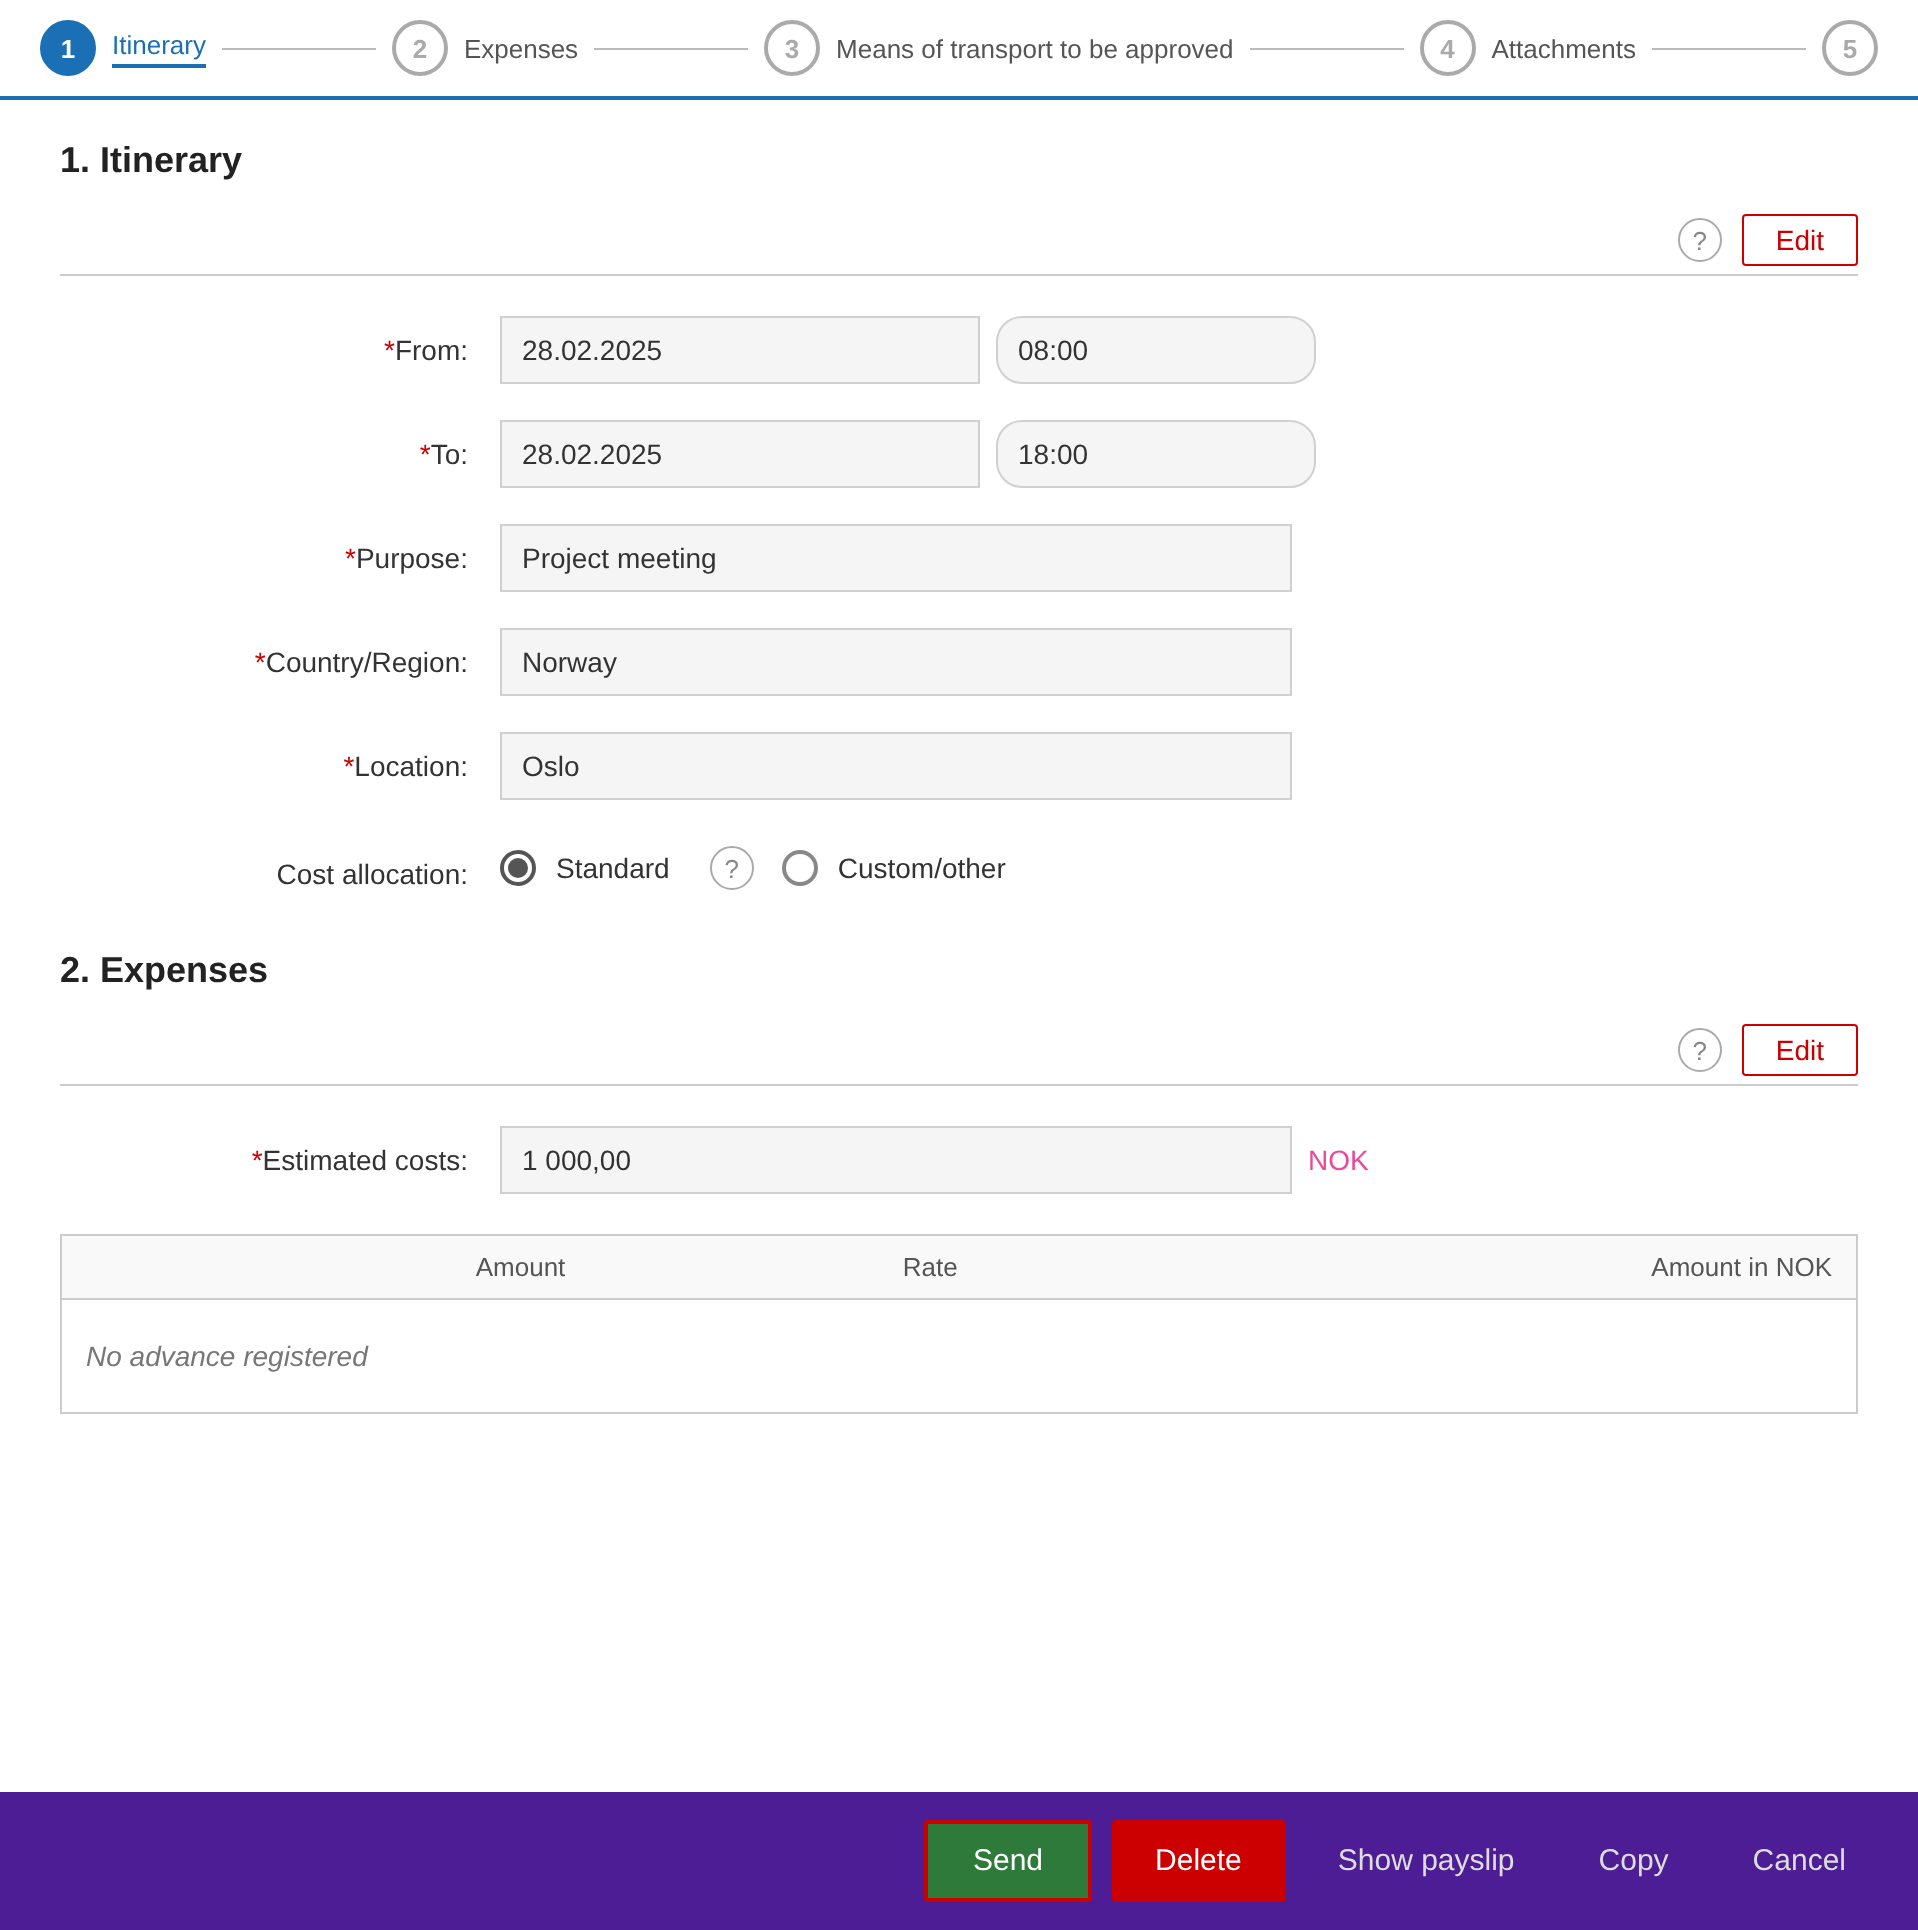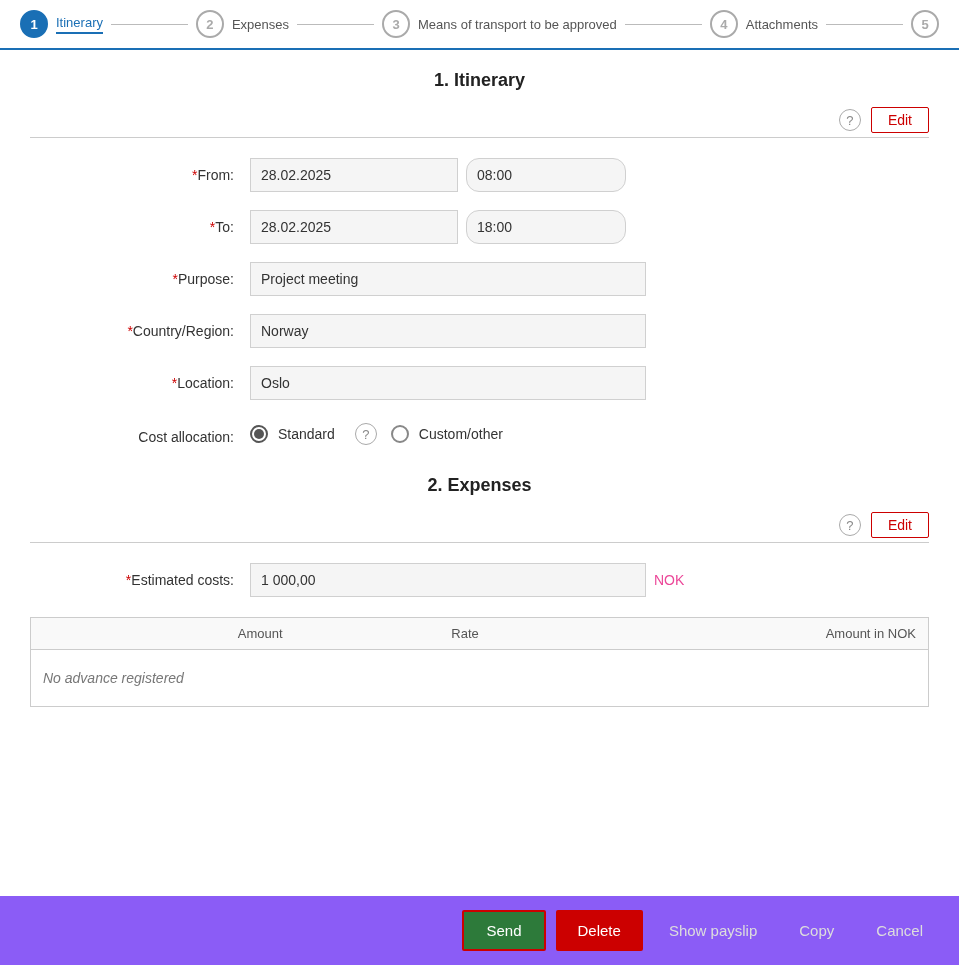--- a/index.html
+++ b/index.html
@@ -55,21 +55,20 @@
     .main-content {
       padding: 20px 30px;
       padding-bottom: 80px;
     }
 
     .section-title {
       font-size: 18px;
       font-weight: bold;
       margin-bottom: 16px;
       color: #222;
-      text-align: center;
     }
 
     
     .section-toolbar {
       display: flex;
       justify-content: flex-end;
       align-items: center;
       gap: 10px;
       margin-bottom: 4px;
     }
@@ -112,21 +111,21 @@
     .form-label .required { color: #c00; }
     .form-input {
       background: #f5f5f5;
       border: 1px solid #d0d0d0;
       padding: 8px 10px;
       font-size: 14px;
       color: #333;
       min-width: 160px;
     }
     .form-input.wide { width: 396px; }
-    .form-input.medium { width: 208px; }
+    .form-input.medium { width: 240px; }
     .form-input.small { width: 120px; border-radius: 13px; }
     .form-input-gap { margin-left: 8px; }
 
     
     .radio-group {
       display: flex;
       flex-direction: row;
       gap: 14px;
     }
     .radio-row {
@@ -177,21 +176,21 @@
       color: #777;
       font-size: 14px;
     }
 
     
     .bottom-bar {
       position: fixed;
       bottom: 0;
       left: 0;
       width: 959px;
-      background: #8b5cf6;
+      background: #4c1d95;
       display: flex;
       justify-content: flex-end;
       align-items: center;
       padding: 14px 20px;
       gap: 10px;
       z-index: 100;
     }
     .btn-send {
       background: #2d7a3a;
       color: #fff;

